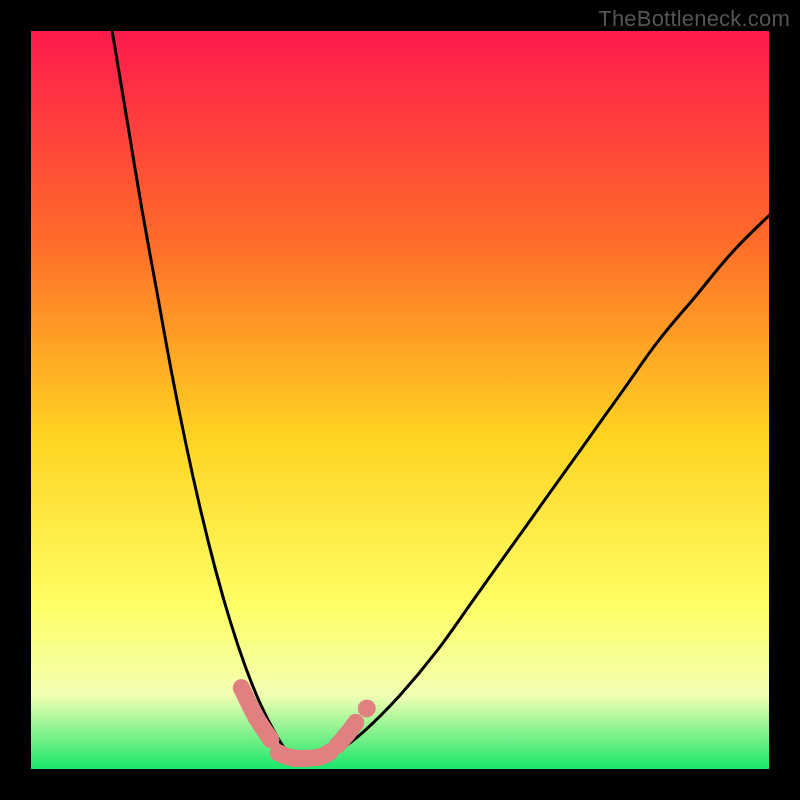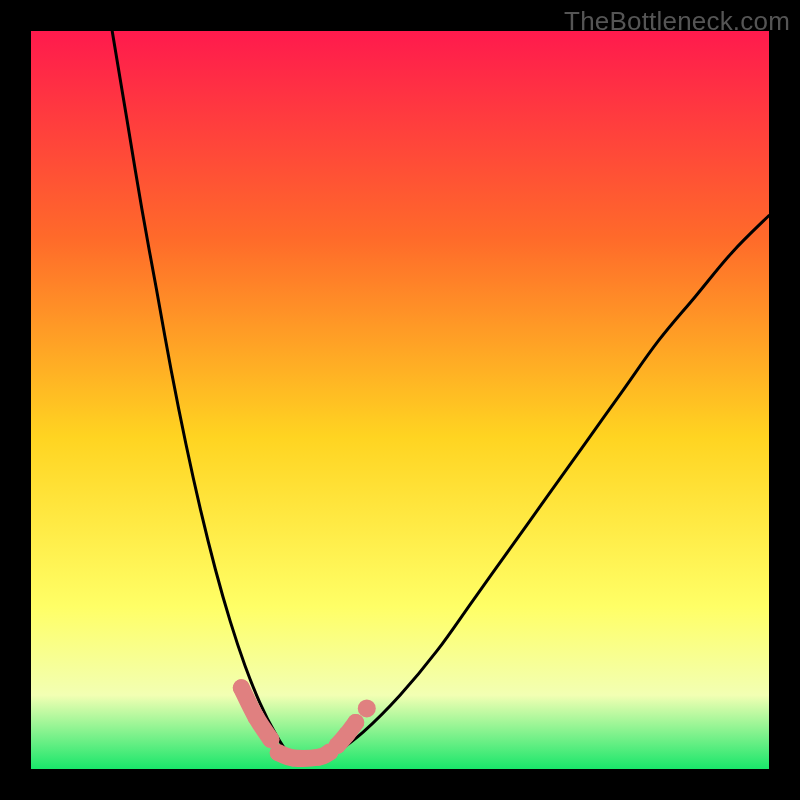--- a/index.html
+++ b/index.html
@@ -23,21 +23,21 @@
     top: 31px;
     width: 738px;
     height: 738px;
     overflow: hidden;
   }
   .watermark {
     position: absolute;
     top: 6px;
     right: 10px;
     color: #555;
-    font-size: 26px;
+    font-size: 22px;
     font-weight: 500;
     letter-spacing: 0.2px;
   }
 </style>
 </head>
 <body>
 
 <div class="frame">
   <div class="plot">
     <svg viewBox="0 0 738 738" width="738" height="738" preserveAspectRatio="none">

